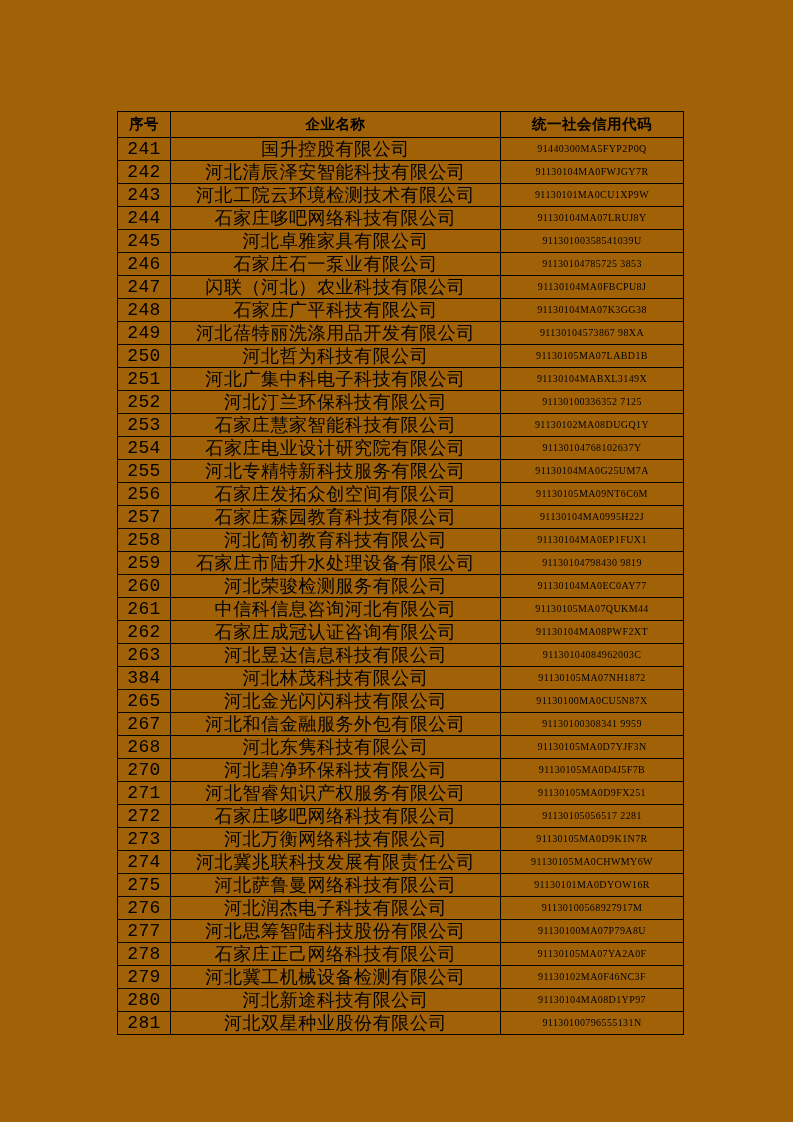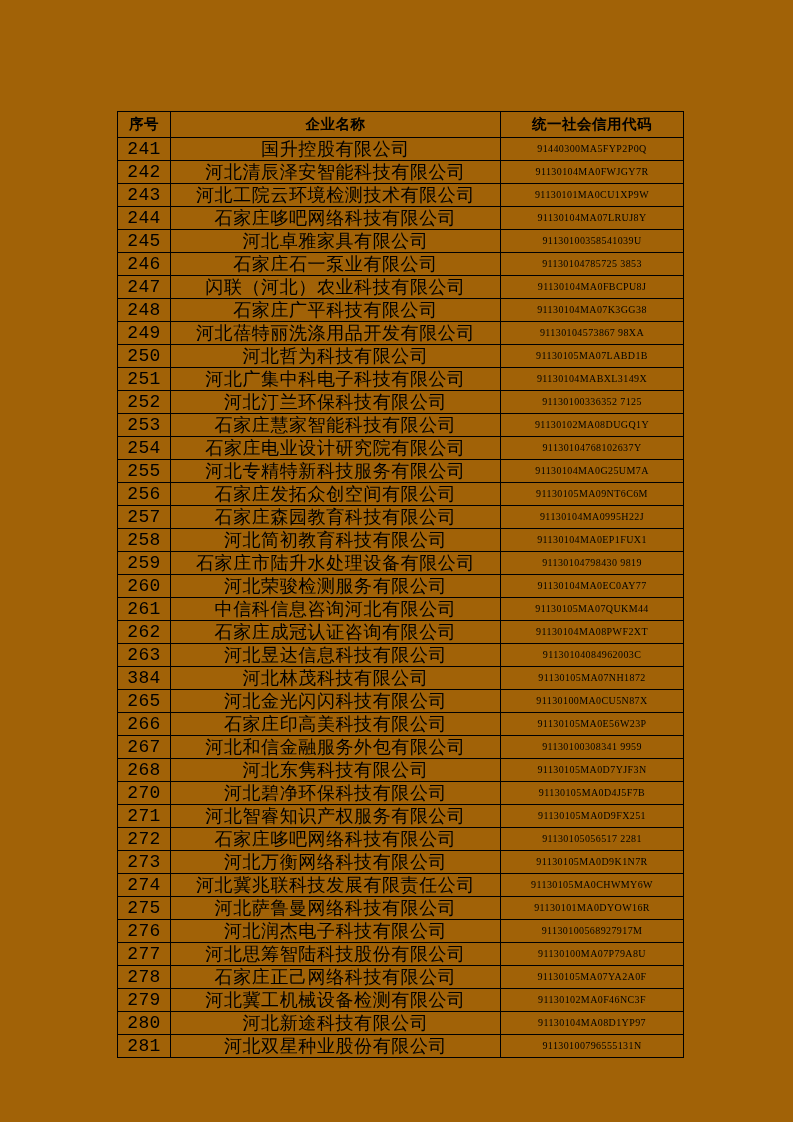--- a/index.html
+++ b/index.html
@@ -207,25 +207,20 @@
             <td class="seq">384</td>
             <td class="name">河北林茂科技有限公司</td>
             <td class="code">91130105MA07NH1872</td>
           </tr>
           <tr>
             <td class="seq">265</td>
             <td class="name">河北金光闪闪科技有限公司</td>
             <td class="code">91130100MA0CU5N87X</td>
           </tr>
           <tr>
-            <td class="seq">266</td>
-            <td class="name">石家庄印高美科技有限公司</td>
-            <td class="code">91130105MA0E56W23P</td>
-          </tr>
-          <tr>
             <td class="seq">267</td>
             <td class="name">河北和信金融服务外包有限公司</td>
             <td class="code">91130100308341 9959</td>
           </tr>
           <tr>
             <td class="seq">268</td>
             <td class="name">河北东隽科技有限公司</td>
             <td class="code">91130105MA0D7YJF3N</td>
           </tr>
           <tr>

